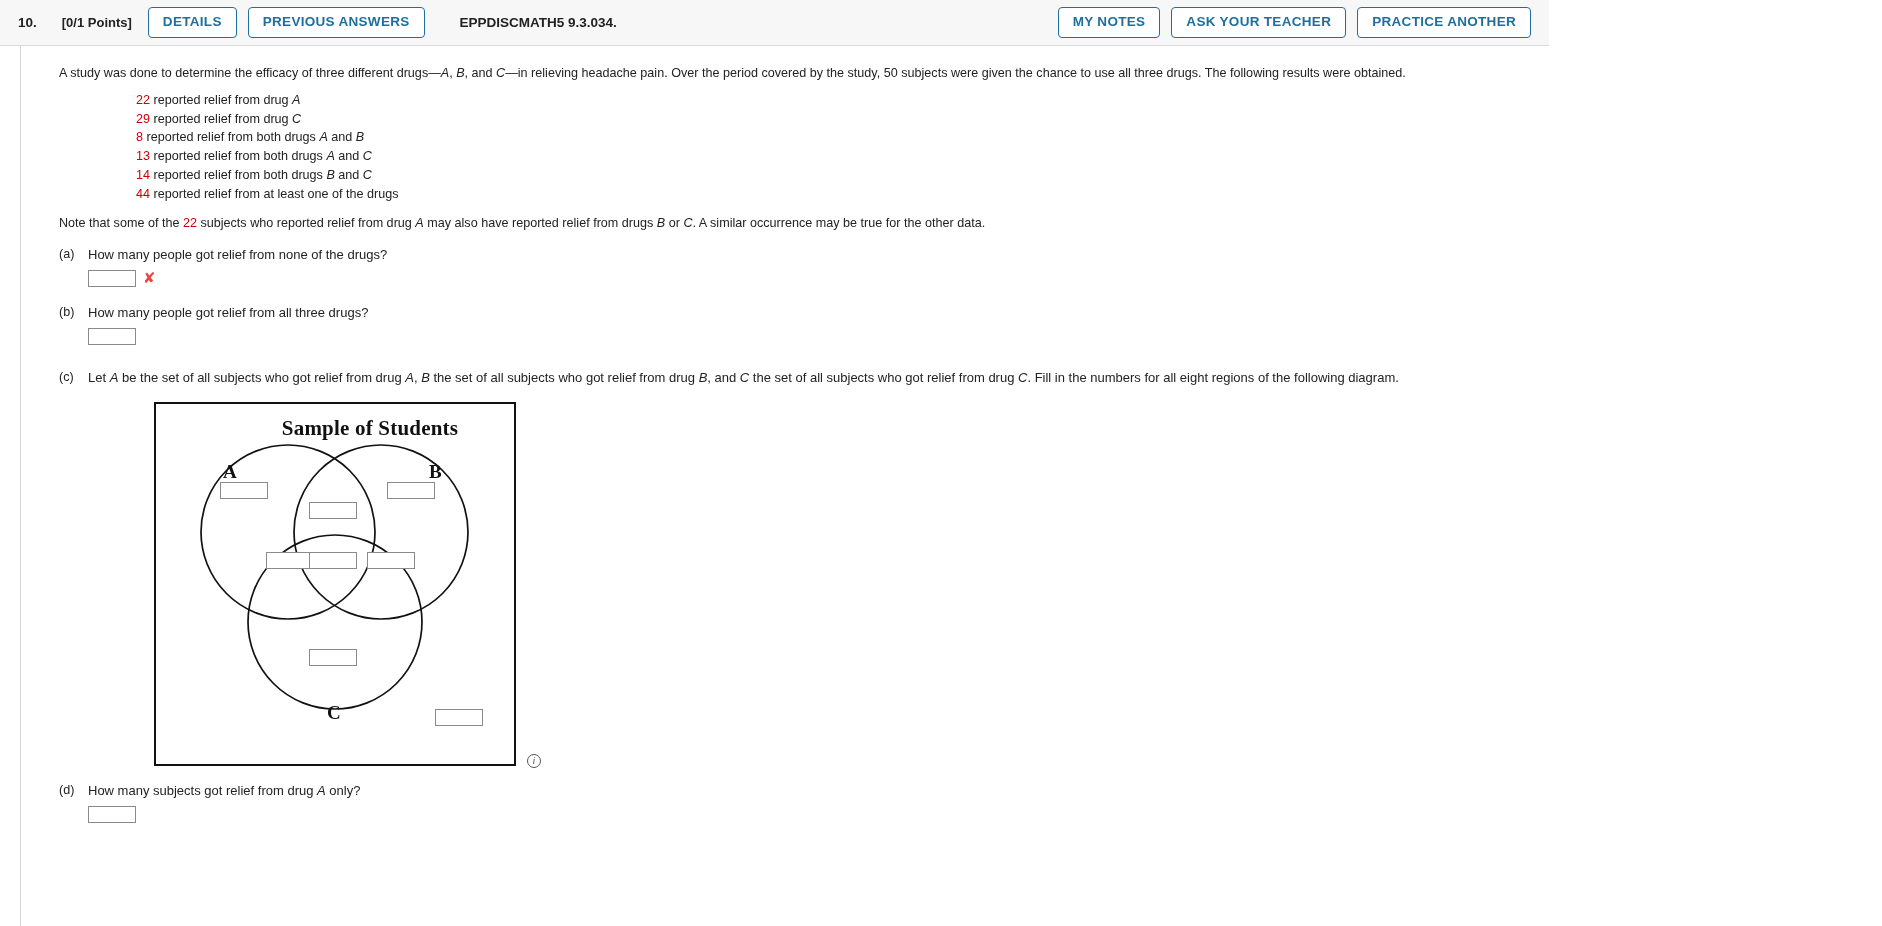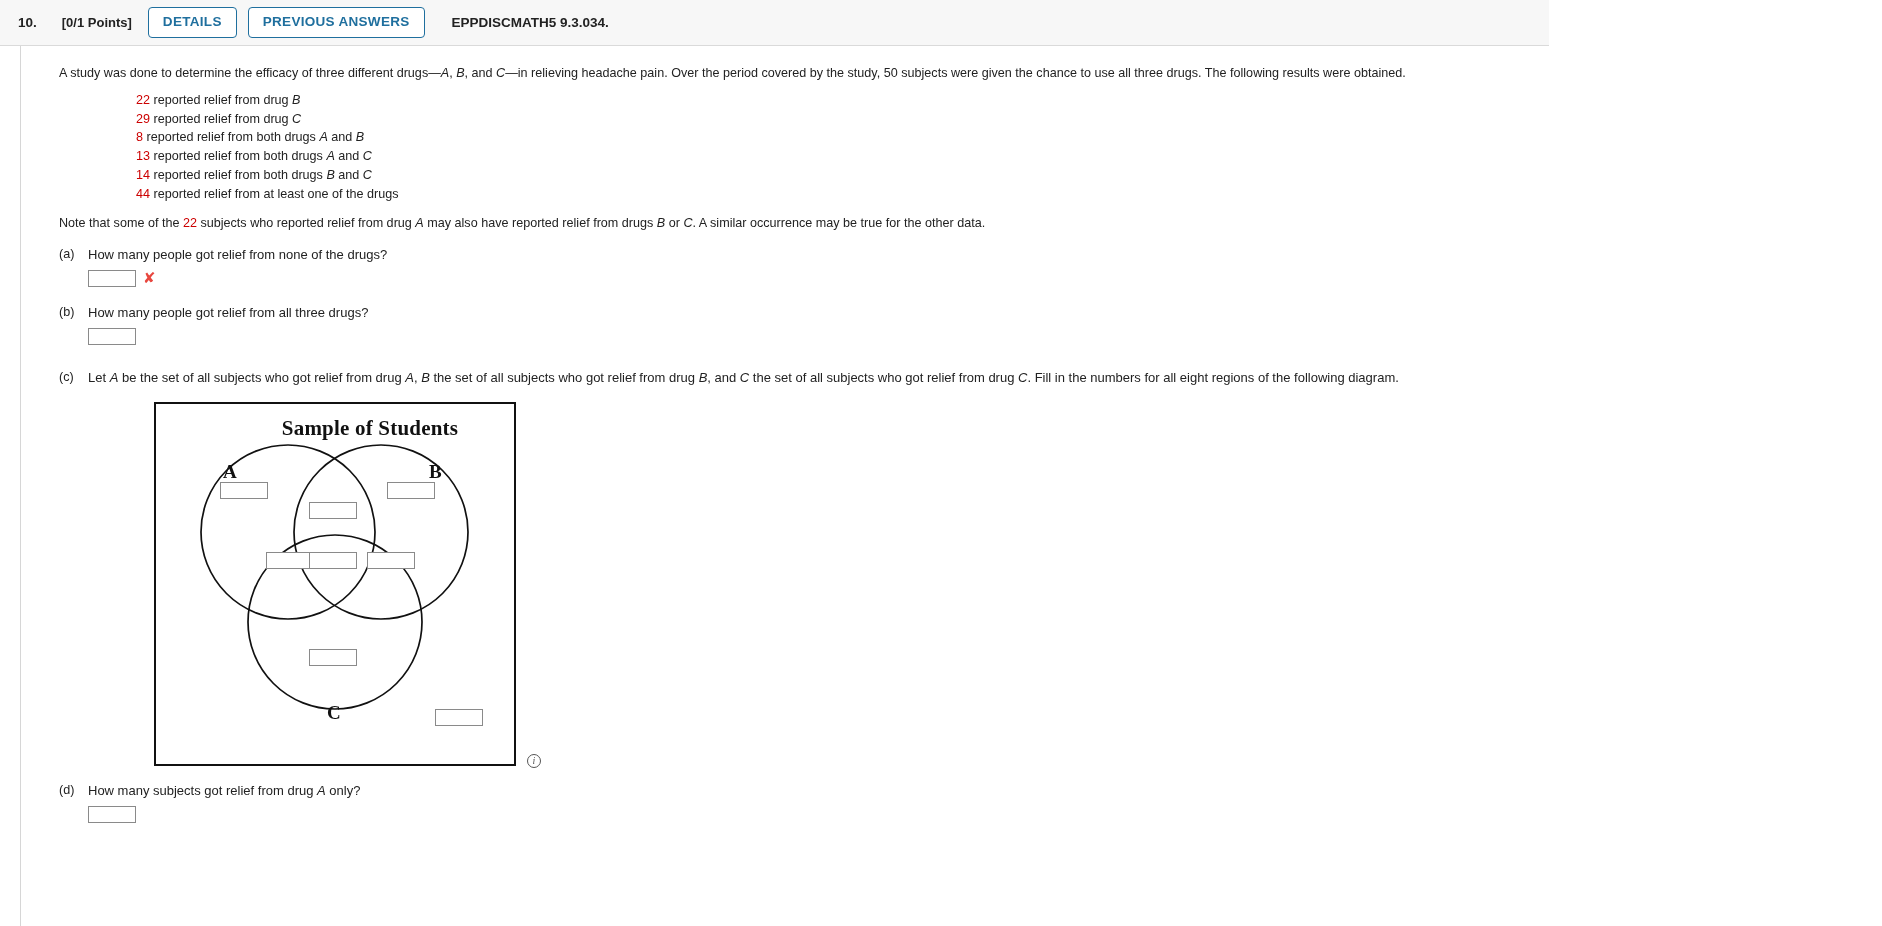--- a/index.html
+++ b/index.html
@@ -55,21 +55,21 @@
     cursor: pointer;
     line-height: 1.1;
     font-family: "Liberation Sans", sans-serif;
     text-align: center;
   }
   .btn:last-child { margin-right: 0; }
   .q-code {
     font-size: 13.5px;
     font-weight: bold;
     color: #222;
-    margin-left: 16px;
+    margin-left: 24px;
     white-space: nowrap;
   }
   .spacer { flex: 1 1 auto; }
   .hdr-right { display: flex; align-items: center; padding-right: 8px; }
 
   
   .content-wrap {
     position: relative;
     width: 1882px;
     height: 880px;
@@ -209,33 +209,38 @@
 </head>
 <body>
 
 <div class="qheader">
   <span class="q-num">10.</span>
   <span class="q-points">[0/1 Points]</span>
   <button class="btn">DETAILS</button>
   <button class="btn">PREVIOUS ANSWERS</button>
   <span class="q-code">EPPDISCMATH5 9.3.034.</span>
   <span class="spacer"></span>
+  <span class="hdr-right">
+    <button class="btn">MY NOTES</button>
+    <button class="btn">ASK YOUR TEACHER</button>
+    <button class="btn">PRACTICE ANOTHER</button>
+  </span>
 </div>
 
 <div class="content-wrap">
   <div class="left-rule"></div>
 
   <div class="body-inner">
 
     <div class="intro">
       <span>A study was done to determine the efficacy of three different drugs—</span><i class="v">A</i><span>, </span><i class="v">B</i><span>, and </span><i class="v">C</i><span>—in relieving headache pain. Over the period covered by the study, 50 subjects were given the chance to use all three drugs. The following results were obtained.</span>
     </div>
 
     <div class="facts">
-      <div class="fact-line"><span class="num">22</span><span> reported relief from drug </span><i class="v">B</i><span></span><i class="v"></i></div>
+      <div class="fact-line"><span class="num">22</span><span> reported relief from drug </span><i class="v">A</i><span></span><i class="v"></i></div>
       <div class="fact-line"><span class="num">29</span><span> reported relief from drug </span><i class="v">C</i><span></span><i class="v"></i></div>
       <div class="fact-line"><span class="num">8</span><span> reported relief from both drugs </span><i class="v">A</i><span> and </span><i class="v">B</i></div>
       <div class="fact-line"><span class="num">13</span><span> reported relief from both drugs </span><i class="v">A</i><span> and </span><i class="v">C</i></div>
       <div class="fact-line"><span class="num">14</span><span> reported relief from both drugs </span><i class="v">B</i><span> and </span><i class="v">C</i></div>
       <div class="fact-line"><span class="num">44</span><span> reported relief from at least one of the drugs</span></div>
     </div>
 
     <div class="note">
       <span>Note that some of the </span><span class="num">22</span><span> subjects who reported relief from drug </span><i class="v">A</i><span> may also have reported relief from drugs </span><i class="v">B</i><span> or </span><i class="v">C</i><span>. A similar occurrence may be true for the other data.</span>
     </div>

